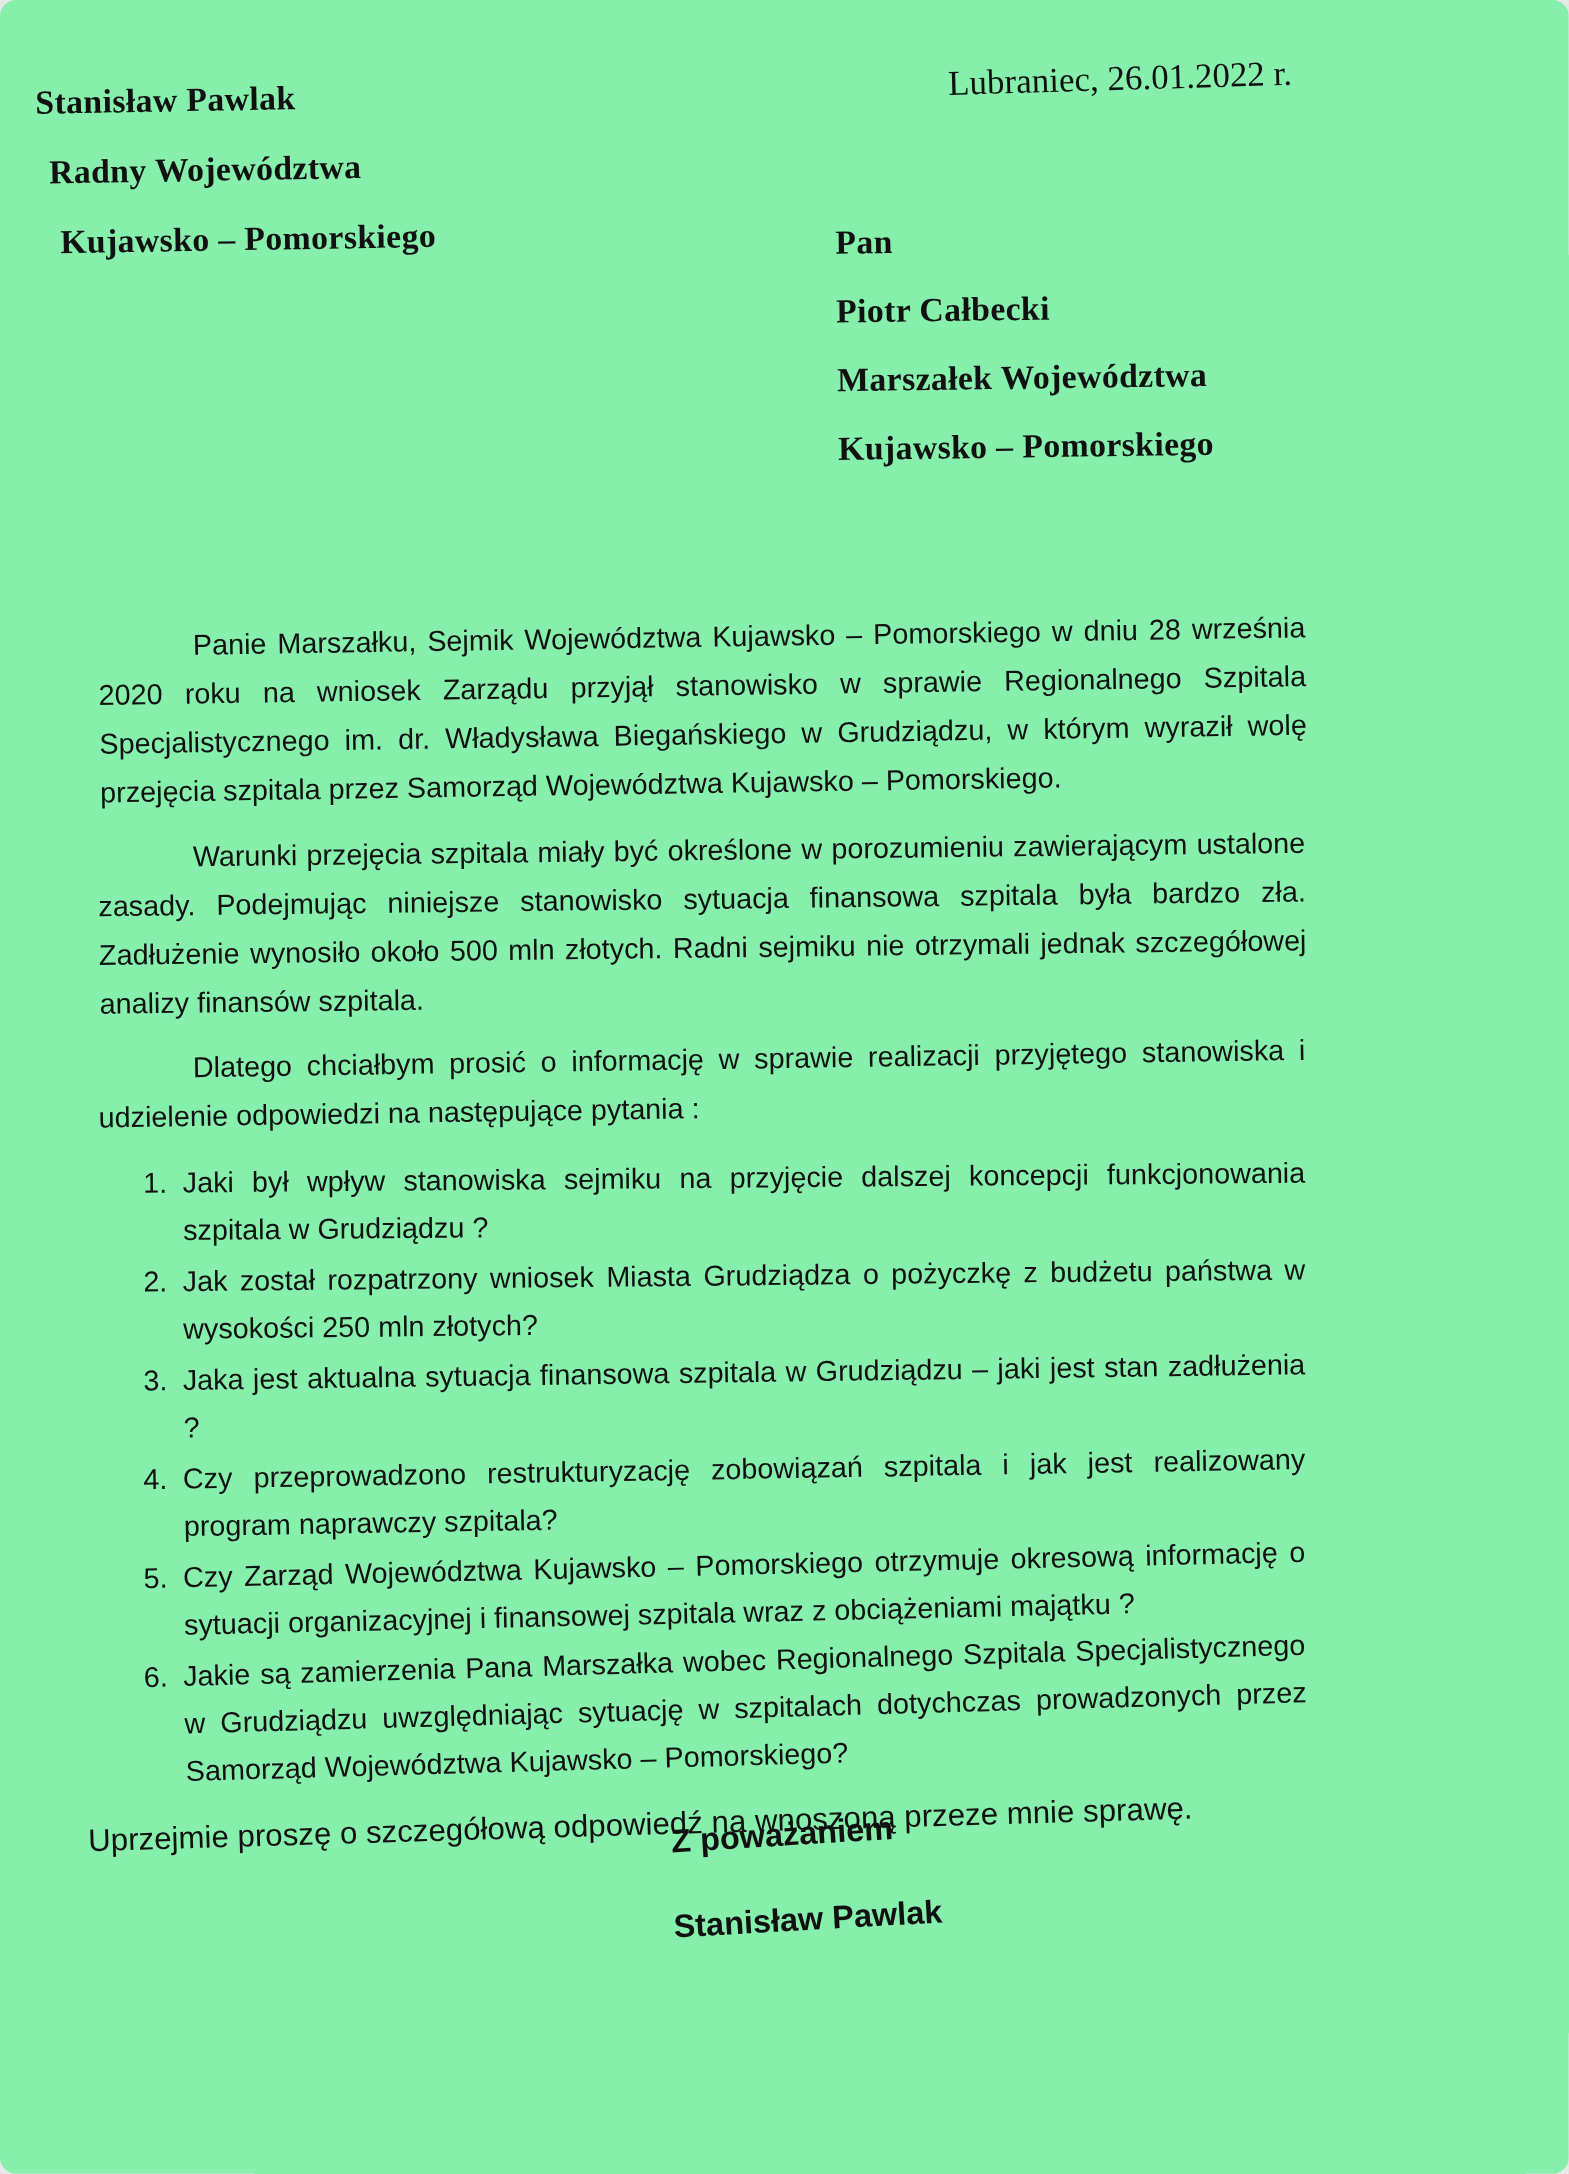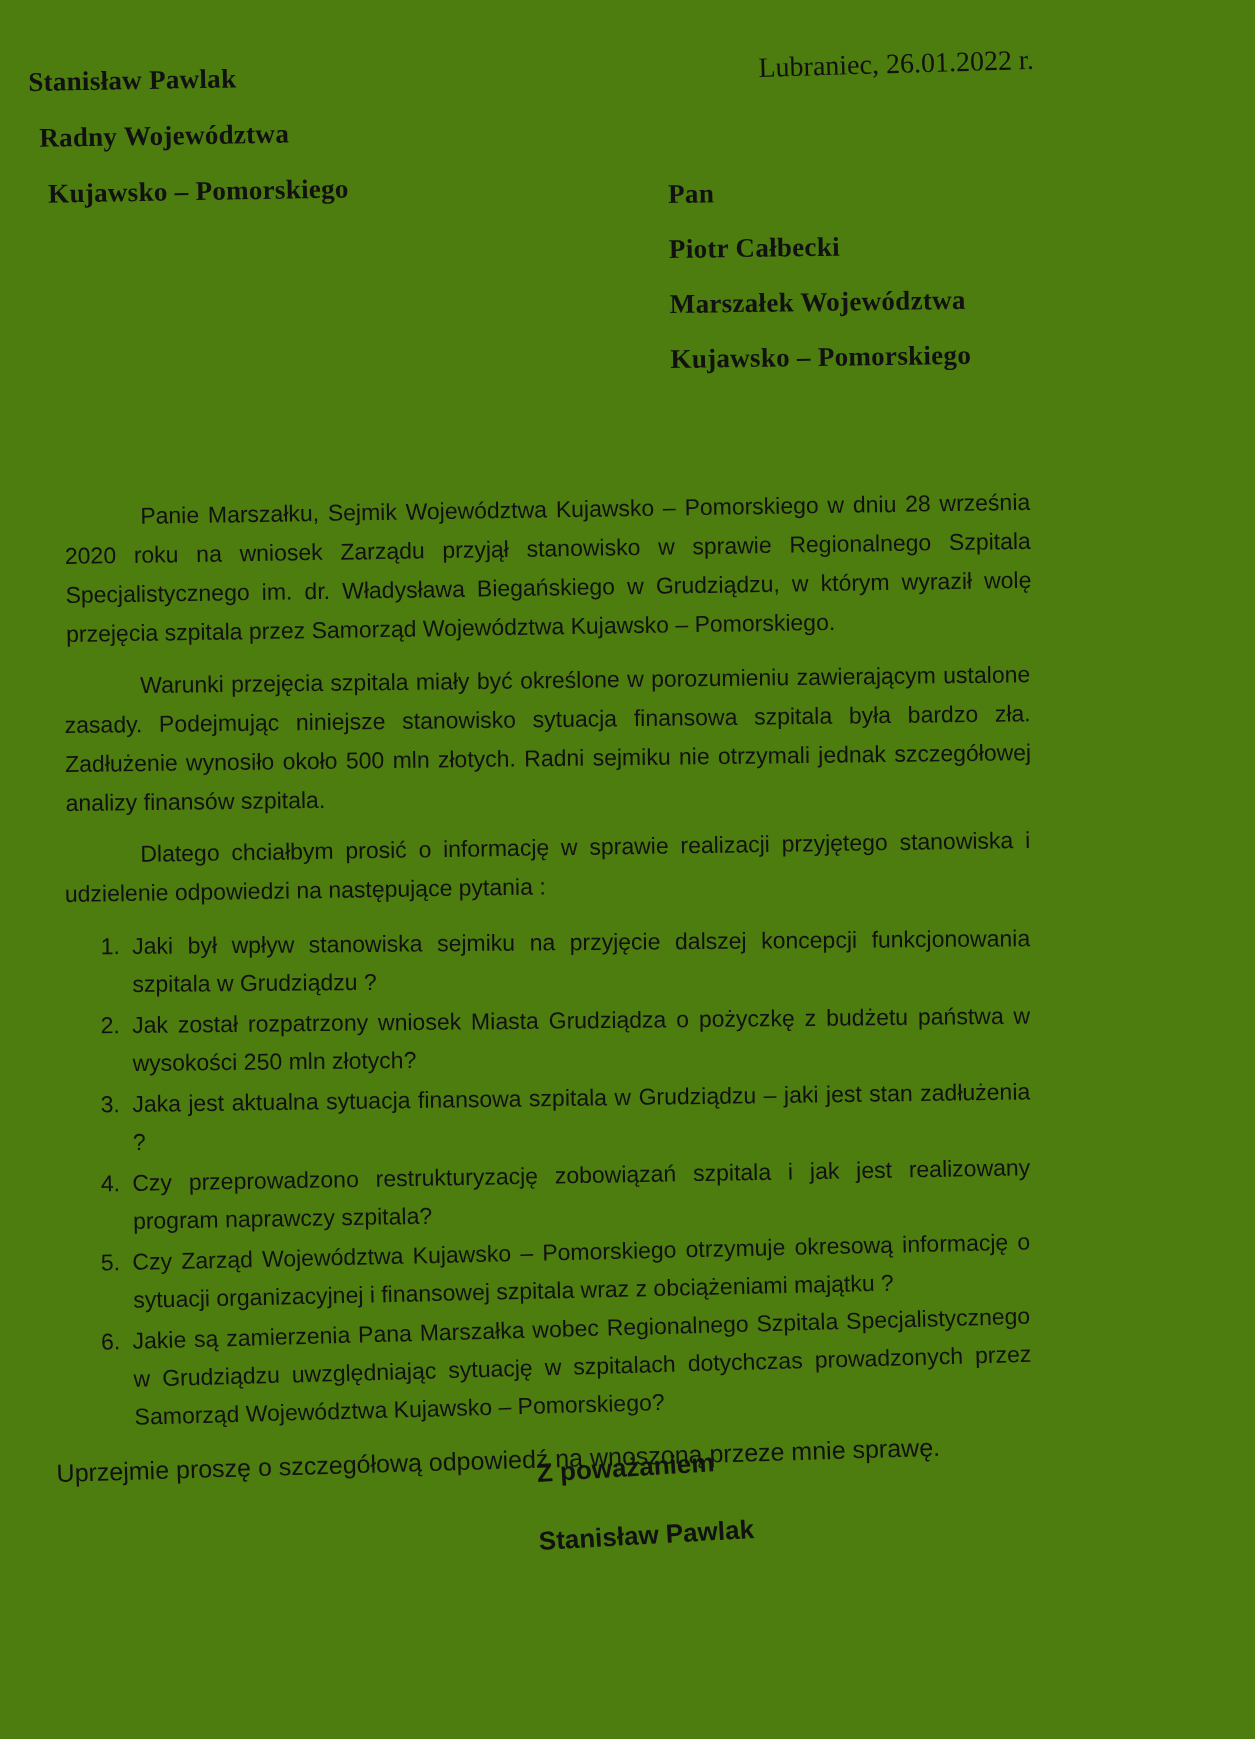--- a/index.html
+++ b/index.html
@@ -1,23 +1,24 @@
 <!DOCTYPE html>
 <html lang="pl"><head>
 <meta charset="utf-8">
 <style>
   html,body{margin:0;padding:0;background:#e8e8e8;}
   .page{
     position:relative;
     width:1255px;height:1739px;
     margin:0 auto;
-    background:#4d7c0f;
+    background:#86efac;
     overflow:hidden;
     color:#111;
     font-family:"Liberation Sans", sans-serif;
+    border-radius:13px;
   }
   
   .sender{
     position:absolute;left:28px;top:68px;
     font-family:"Liberation Serif", serif;
     font-weight:bold;font-size:27px;line-height:29px;
     transform:rotate(-1deg);transform-origin:left top;
     letter-spacing:.3px;
   }
   .sender p{margin:0 0 27px 0;}
@@ -32,21 +33,21 @@
   .recipient{
     position:absolute;left:668px;top:180px;
     font-family:"Liberation Serif", serif;
     font-weight:bold;font-size:27px;line-height:29px;
     transform:rotate(-0.8deg);transform-origin:left top;
     letter-spacing:.3px;
   }
   .recipient p{margin:0 0 26px 0;}
   
   .body{
-    position:absolute;left:64px;top:498px;width:966px;
+    position:absolute;left:78px;top:498px;width:966px;
     font-size:23px;line-height:39px;
     text-align:justify;
   }
   .para{margin:0 0 13px 0;text-indent:76px;}
   .para-1{transform:rotate(-0.9deg);transform-origin:left top;}
   .para-2{transform:rotate(-0.7deg);transform-origin:left top;}
   .para-3{transform:rotate(-0.9deg);transform-origin:left top;}
   ol.questions{
     margin:6px 0 16px 0;
     padding-left:62px;

